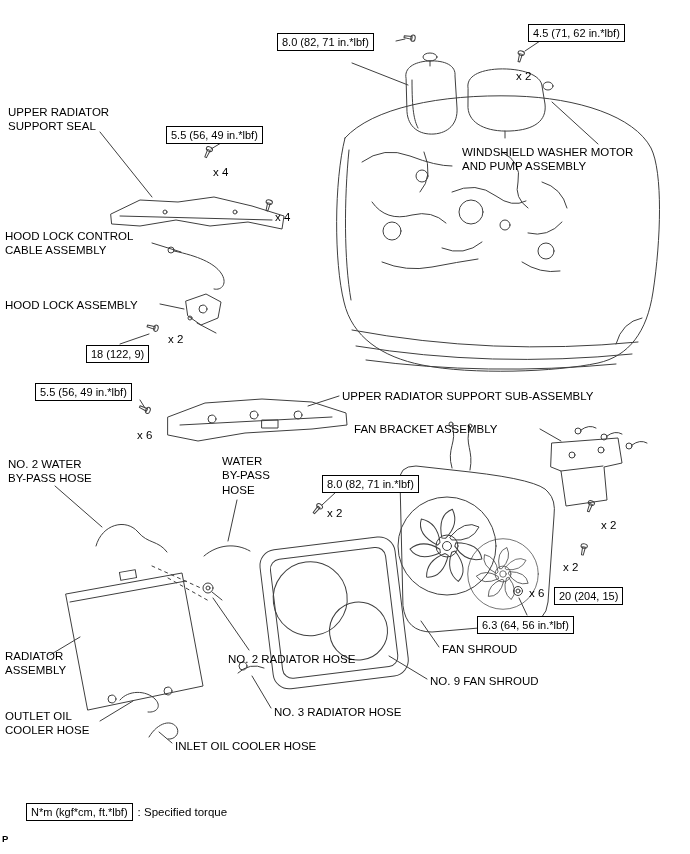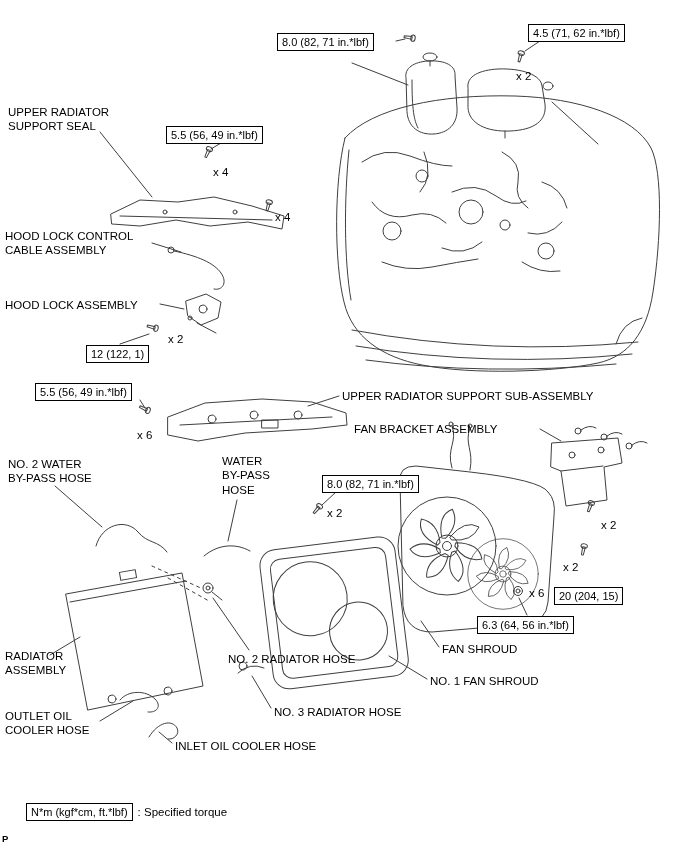--- a/index.html
+++ b/index.html
@@ -213,46 +213,48 @@
       <path d="M427,679 L389,656"></path>
       <path d="M271,708 L252,676"></path>
       <path d="M100,721 L133,701"></path>
       <path d="M172,743 L159,732"></path>
       <path d="M527,615 L519,598"></path>
       <path class="dash" d="M152,566 L203,589"></path>
       <path class="dash" d="M168,578 L209,601"></path>
     </g>
   </svg>
 
+  <div class="part-label" style="left:462px; top:145px;">WINDSHIELD WASHER MOTOR
+AND PUMP ASSEMBLY</div>
   <div class="part-label" style="left:8px; top:105px;">UPPER RADIATOR
 SUPPORT SEAL</div>
   <div class="part-label" style="left:5px; top:229px;">HOOD LOCK CONTROL
 CABLE ASSEMBLY</div>
   <div class="part-label" style="left:5px; top:298px;">HOOD LOCK ASSEMBLY</div>
   <div class="part-label" style="left:342px; top:389px;">UPPER RADIATOR SUPPORT SUB-ASSEMBLY</div>
   <div class="part-label" style="left:354px; top:422px;">FAN BRACKET ASSEMBLY</div>
   <div class="part-label" style="left:8px; top:457px;">NO. 2 WATER
 BY-PASS HOSE</div>
   <div class="part-label" style="left:222px; top:454px;">WATER
 BY-PASS
 HOSE</div>
   <div class="part-label" style="left:5px; top:649px;">RADIATOR
 ASSEMBLY</div>
   <div class="part-label" style="left:228px; top:652px;">NO. 2 RADIATOR HOSE</div>
   <div class="part-label" style="left:442px; top:642px;">FAN SHROUD</div>
-  <div class="part-label" style="left:430px; top:674px;">NO. 1 FAN SHROUD</div>
+  <div class="part-label" style="left:430px; top:674px;">NO. 9 FAN SHROUD</div>
   <div class="part-label" style="left:274px; top:705px;">NO. 3 RADIATOR HOSE</div>
   <div class="part-label" style="left:5px; top:709px;">OUTLET OIL
 COOLER HOSE</div>
   <div class="part-label" style="left:175px; top:739px;">INLET OIL COOLER HOSE</div>
 
   <div class="torque-box" style="left:277px; top:33px;">8.0 (82, 71 in.*lbf)</div>
   <div class="torque-box" style="left:528px; top:24px;">4.5 (71, 62 in.*lbf)</div>
   <div class="torque-box" style="left:166px; top:126px;">5.5 (56, 49 in.*lbf)</div>
-  <div class="torque-box" style="left:86px; top:345px;">12 (122, 1)</div>
+  <div class="torque-box" style="left:86px; top:345px;">18 (122, 9)</div>
   <div class="torque-box" style="left:35px; top:383px;">5.5 (56, 49 in.*lbf)</div>
   <div class="torque-box" style="left:322px; top:475px;">8.0 (82, 71 in.*lbf)</div>
   <div class="torque-box" style="left:554px; top:587px;">20 (204, 15)</div>
   <div class="torque-box" style="left:477px; top:616px;">6.3 (64, 56 in.*lbf)</div>
 
   <div class="count" style="left:516px; top:70px;">x 2</div>
   <div class="count" style="left:213px; top:166px;">x 4</div>
   <div class="count" style="left:275px; top:211px;">x 4</div>
   <div class="count" style="left:168px; top:333px;">x 2</div>
   <div class="count" style="left:137px; top:429px;">x 6</div>

